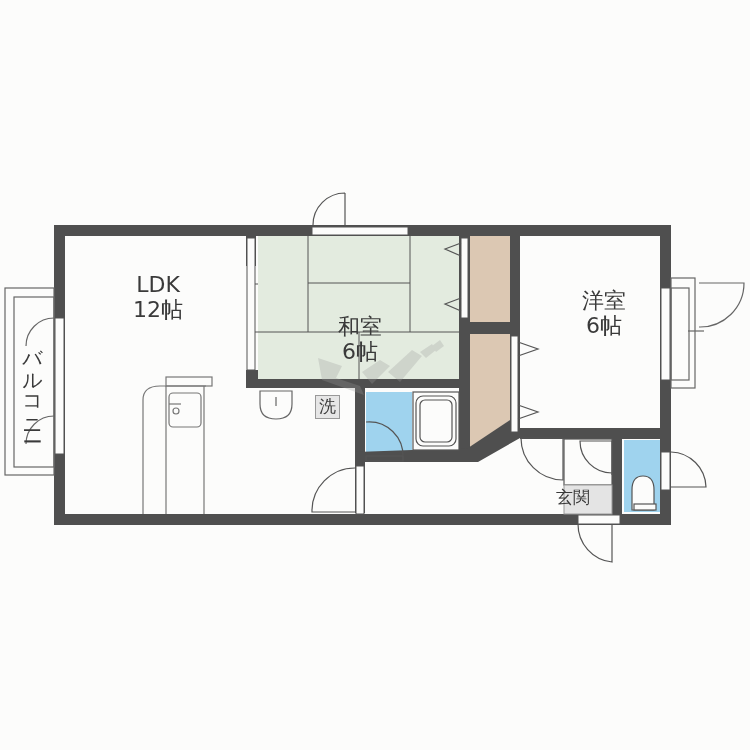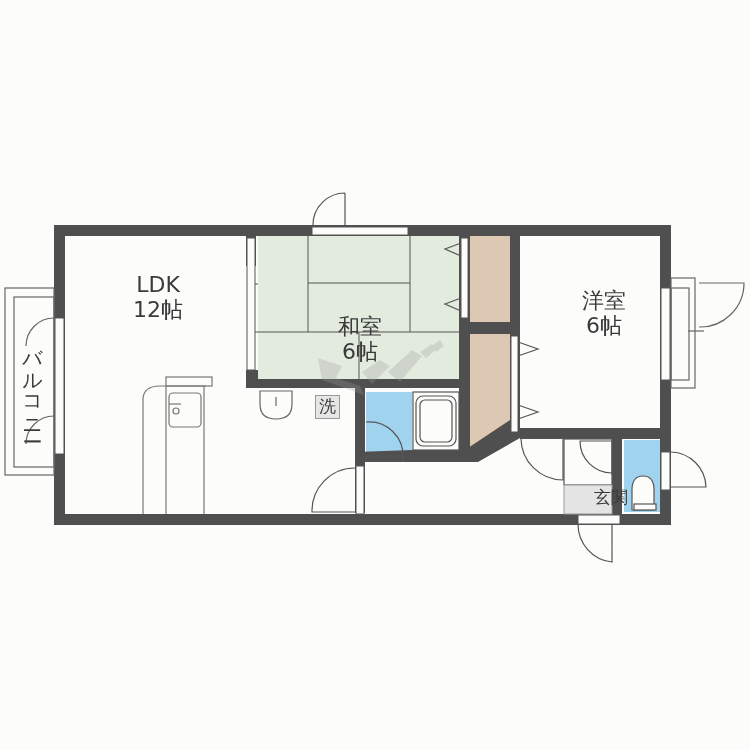--- a/index.html
+++ b/index.html
@@ -141,14 +141,14 @@
 </svg>
 
 <div class="lbl big" style="left:108px;top:272px;width:100px;">LDK
 12帖</div>
 <div class="lbl big" style="left:308px;top:266px;width:104px;margin-top:48px;">和室
 6帖</div>
 <div class="lbl big" style="left:550px;top:288px;width:108px;">洋室
 6帖</div>
 <div class="lbl vert" style="left:21px;top:314px;height:140px;">バルコニー</div>
 <div class="lbl small tag" style="left:315px;top:395px;">洗</div>
-<div class="lbl small" style="left:578px;top:488px;padding-left:16px;">玄関</div>
+<div class="lbl small" style="left:540px;top:488px;padding-left:16px;">玄関</div>
 </div>
 
 </body></html>

